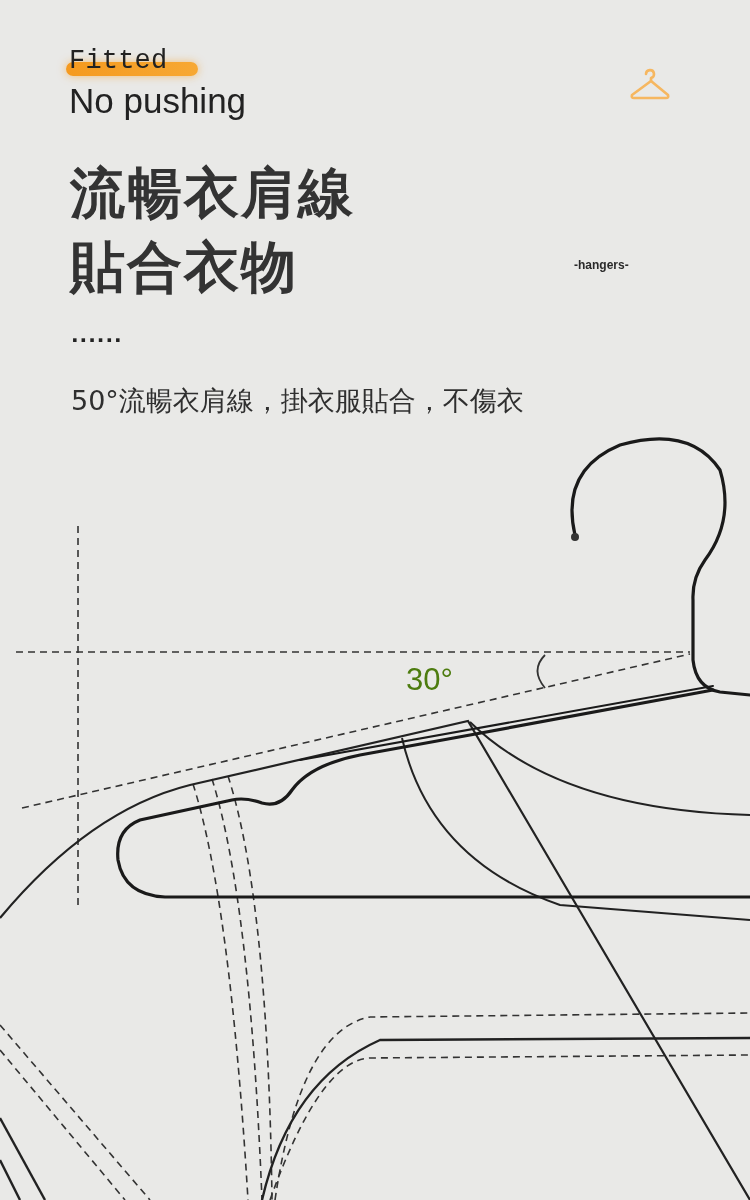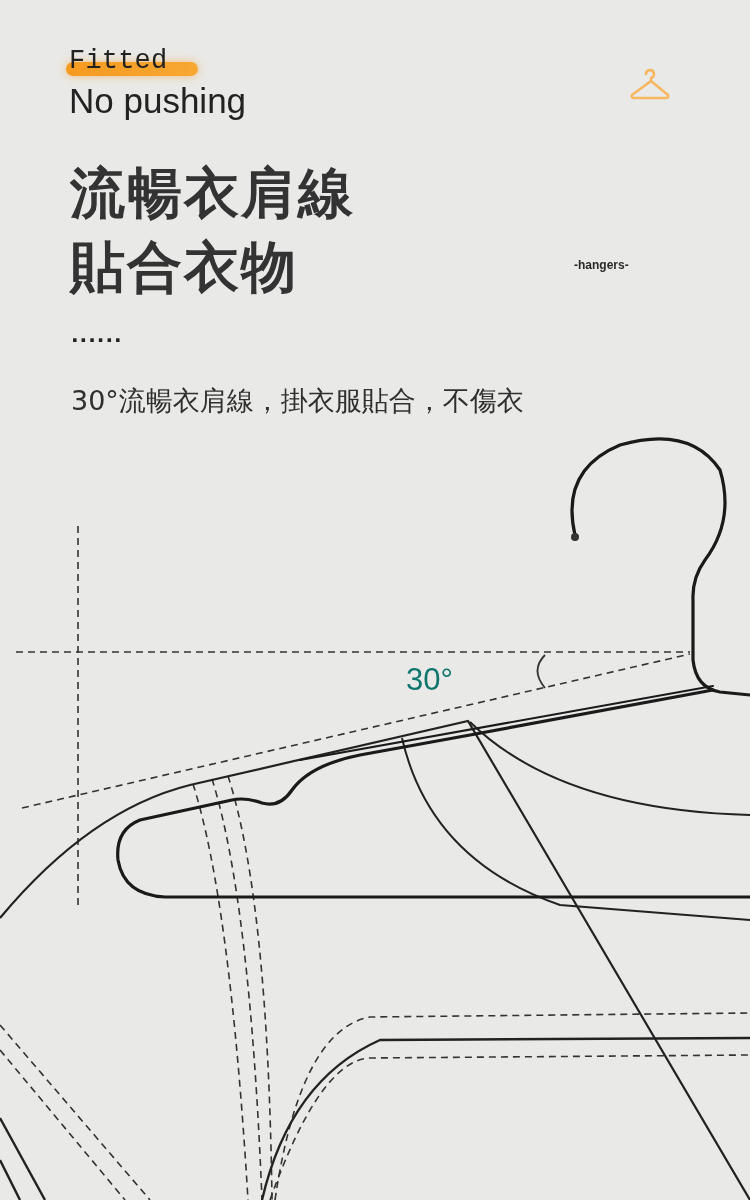--- a/index.html
+++ b/index.html
@@ -8,21 +8,21 @@
   .tag-hl{position:absolute;left:66px;top:62px;width:132px;height:14px;border-radius:7px;background:linear-gradient(90deg,#f59a1f,#f7a833);box-shadow:0 0 8px rgba(245,154,31,.55);}
   .en1{left:69px;top:46px;font-size:27px;font-family:Liberation Mono, monospace;color:#222;letter-spacing:0.2px;}
   .en2{left:69px;top:81px;font-size:35px;font-family:"Liberation Sans",sans-serif;color:#222;}
   .hanger-icon{left:628px;top:64px;}
   .title{left:70px;font-size:55px;font-weight:bold;color:#333;letter-spacing:2px;line-height:1;}
   .t1{top:166px;}
   .t2{top:240px;}
   .hangers{left:574px;top:258px;font-size:12px;font-weight:bold;font-family:"Liberation Sans",sans-serif;color:#2a2a2a;}
   .dots{left:71px;top:328px;font-size:20px;letter-spacing:1px;color:#222;font-weight:bold;}
   .sub{left:71px;top:383px;font-size:27px;color:#2f2f2f;}
-  .angle{left:406px;top:662px;font-size:31px;font-family:"Liberation Sans",sans-serif;color:#0f766e;}
+  .angle{left:406px;top:662px;font-size:31px;font-family:"Liberation Sans",sans-serif;color:#4d7c0f;}
   svg.draw{position:absolute;left:0;top:0;}
 </style>
 </head>
 <body>
 
 <div class="tag-hl"></div>
 <div class="abs en1">Fitted</div>
 <div class="abs en2">No pushing</div>
 
 <div class="abs hanger-icon">
@@ -34,21 +34,21 @@
   </svg>
 </div>
 
 <div class="abs title t1">流暢衣肩線</div>
 <div class="abs title t2">貼合衣物</div>
 
 <div class="abs hangers">-hangers-</div>
 
 <div class="abs dots">······</div>
 
-<div class="abs sub">30°流暢衣肩線，掛衣服貼合，不傷衣</div>
+<div class="abs sub">50°流暢衣肩線，掛衣服貼合，不傷衣</div>
 
 <svg class="draw" width="750" height="1200" viewBox="0 0 750 1200">
   <g fill="none" stroke="#333" stroke-width="1.6" stroke-dasharray="7 5">
 
     <line x1="78" y1="526" x2="78" y2="910"></line>
 
     <line x1="16" y1="652" x2="690" y2="652"></line>
 
     <line x1="22" y1="808" x2="690" y2="654"></line>
 

